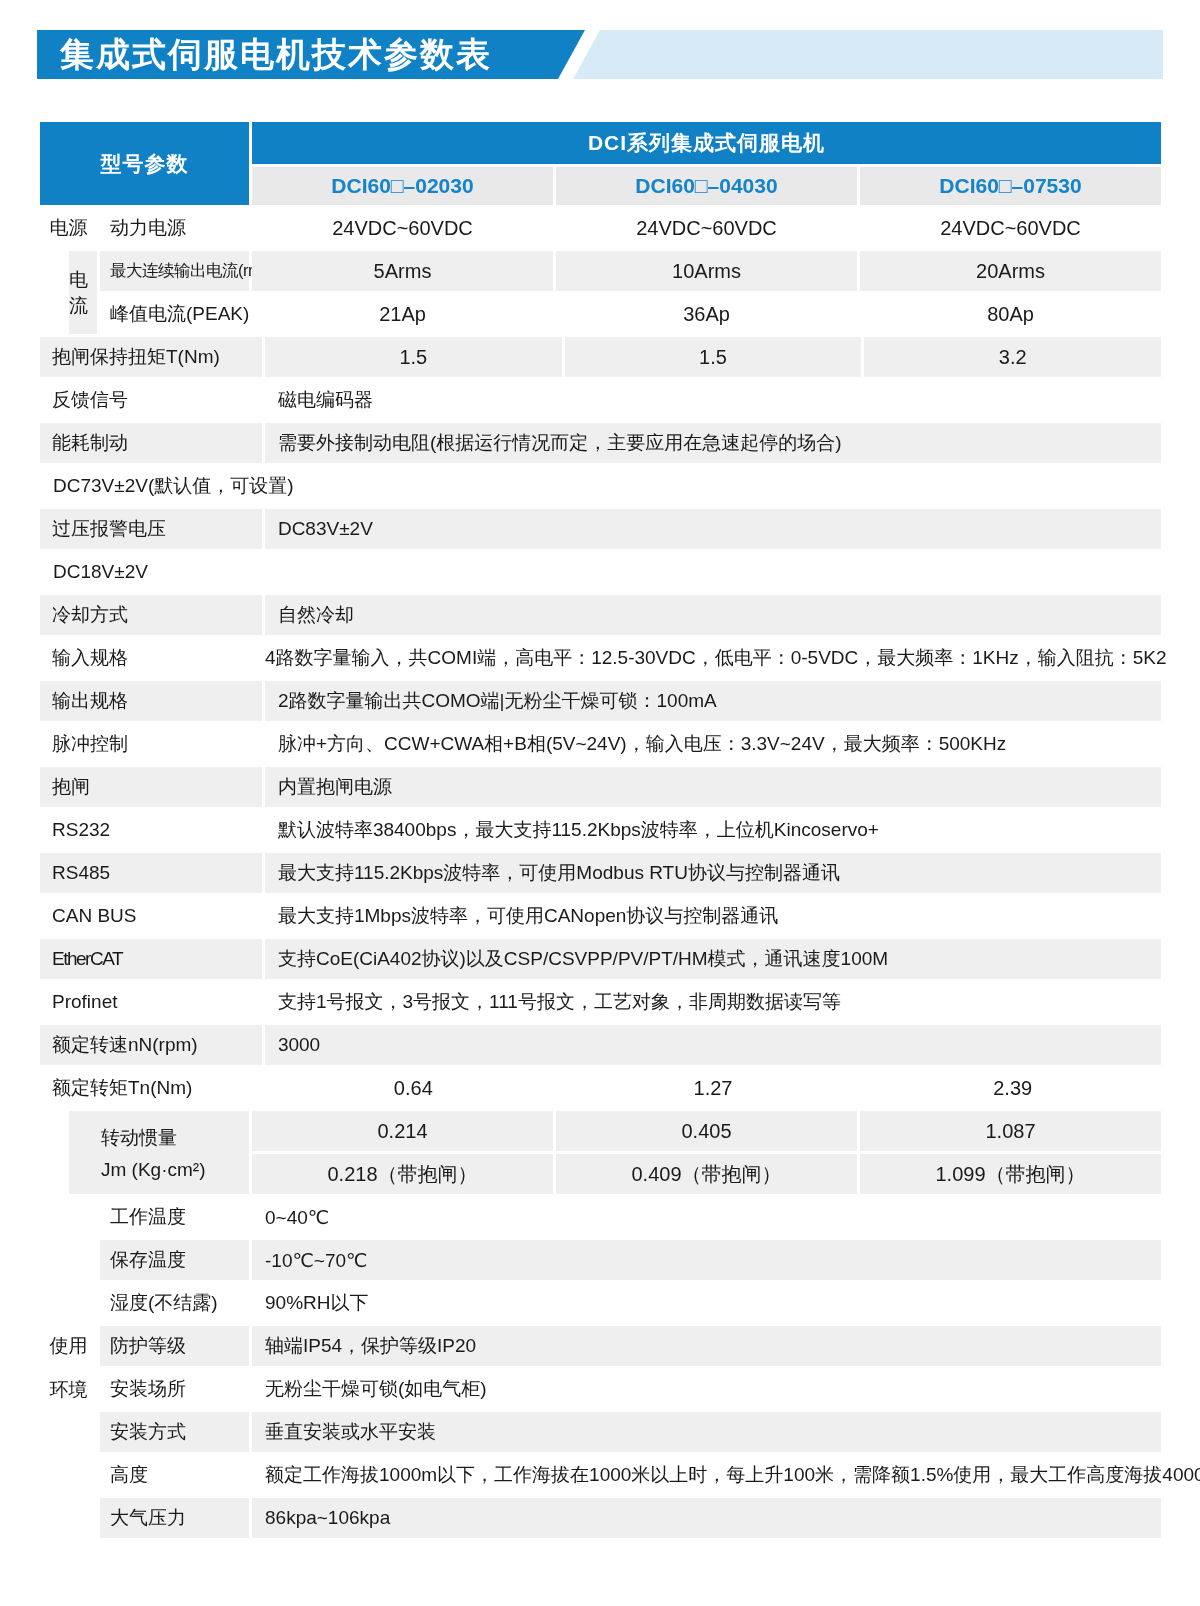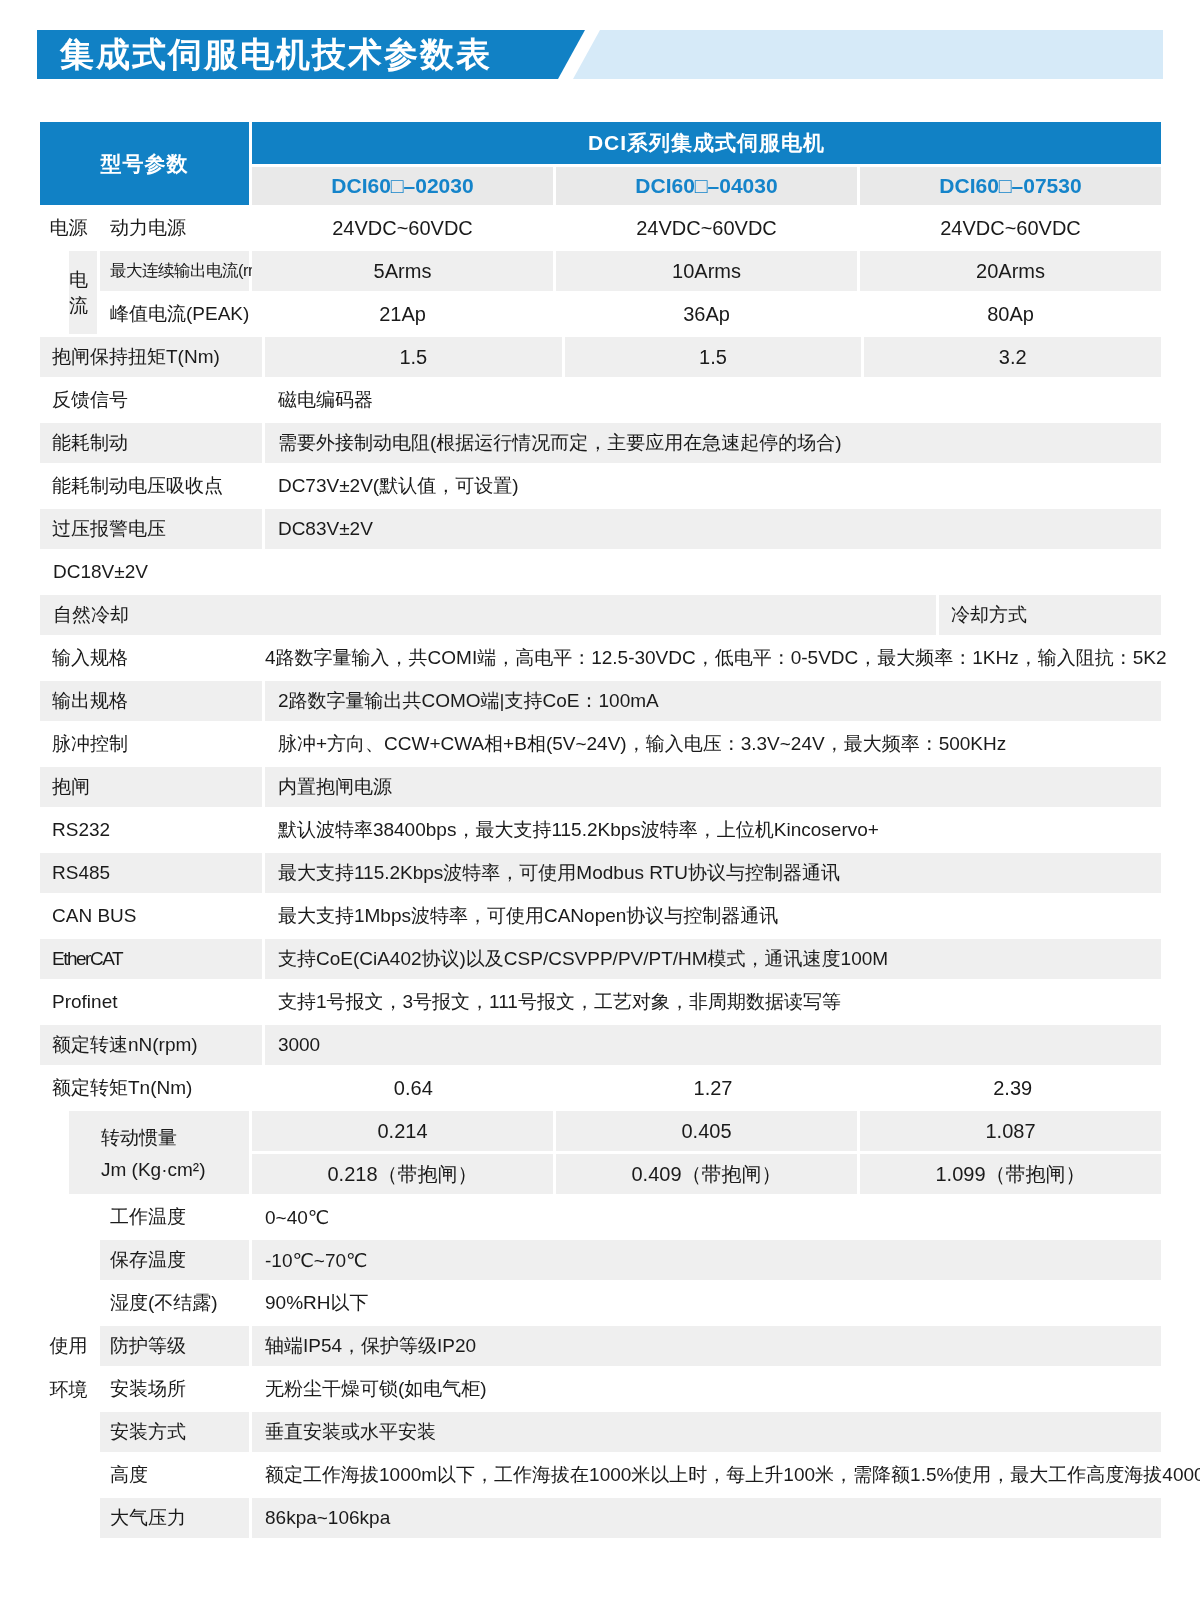--- a/index.html
+++ b/index.html
@@ -119,41 +119,40 @@
 
   <div class="r">
     <div class="cell lab">反馈信号</div>
     <div class="cell wide">磁电编码器</div>
   </div>
   <div class="r">
     <div class="cell lab gray">能耗制动</div>
     <div class="cell wide gray">需要外接制动电阻(根据运行情况而定，主要应用在急速起停的场合)</div>
   </div>
   <div class="r">
-    <div class="cell lab">能耗制动电压吸收点</div>
     <div class="cell wide">DC73V±2V(默认值，可设置)</div>
   </div>
   <div class="r">
     <div class="cell lab gray">过压报警电压</div>
     <div class="cell wide gray">DC83V±2V</div>
   </div>
   <div class="r">
     <div class="cell wide">DC18V±2V</div>
   </div>
   <div class="r">
+    <div class="cell lab gray">冷却方式</div>
     <div class="cell wide gray">自然冷却</div>
-    <div class="cell lab gray">冷却方式</div>
   </div>
   <div class="r">
     <div class="cell lab">输入规格</div>
     <div class="cell wide">4路数字量输入，共COMI端，高电平：12.5-30VDC，低电平：0-5VDC，最大频率：1KHz，输入阻抗：5K2</div>
   </div>
   <div class="r">
     <div class="cell lab gray">输出规格</div>
-    <div class="cell wide gray">2路数字量输出共COMO端|支持CoE：100mA</div>
+    <div class="cell wide gray">2路数字量输出共COMO端|无粉尘干燥可锁：100mA</div>
   </div>
   <div class="r">
     <div class="cell lab">脉冲控制</div>
     <div class="cell wide">脉冲+方向、CCW+CWA相+B相(5V~24V)，输入电压：3.3V~24V，最大频率：500KHz</div>
   </div>
   <div class="r">
     <div class="cell lab gray">抱闸</div>
     <div class="cell wide gray">内置抱闸电源</div>
   </div>
   <div class="r">

